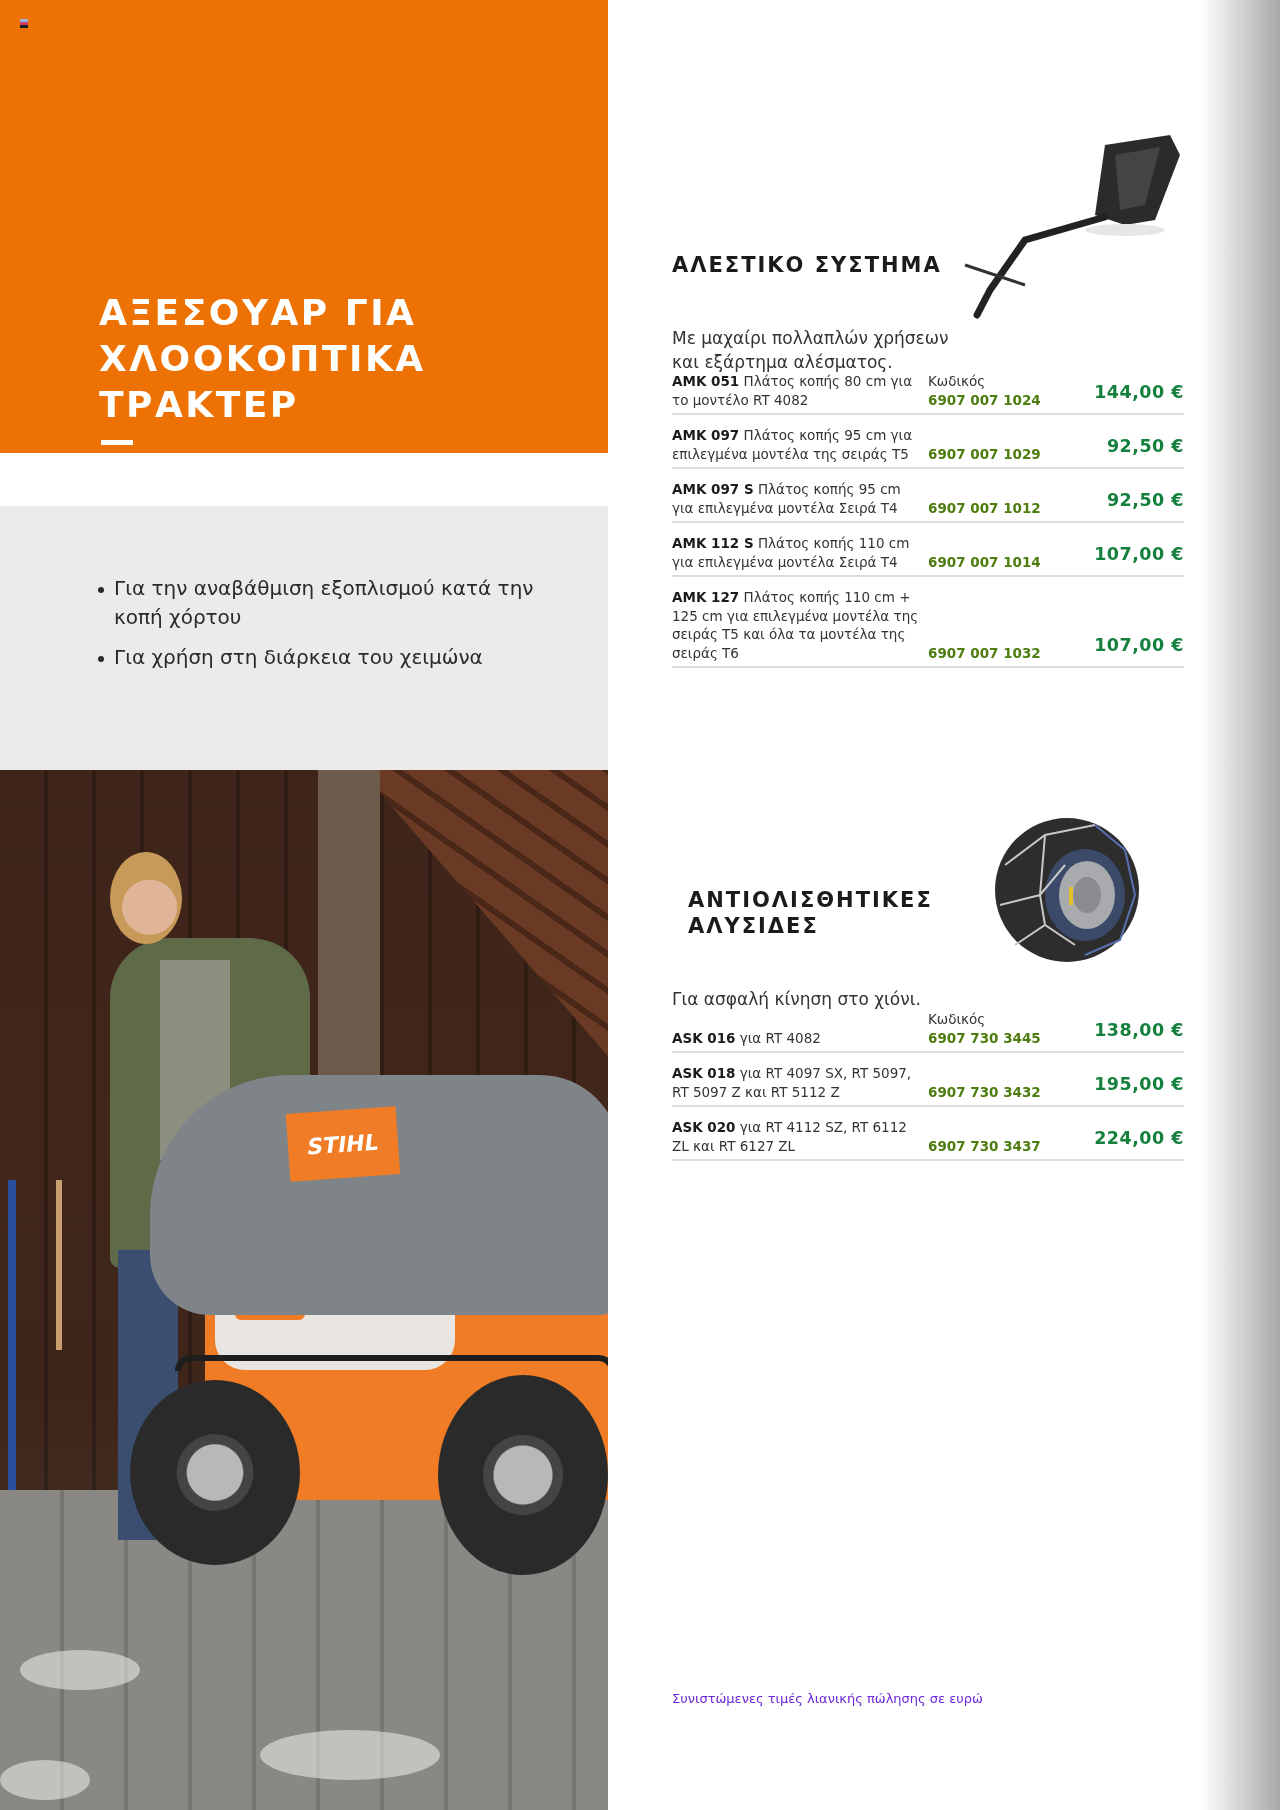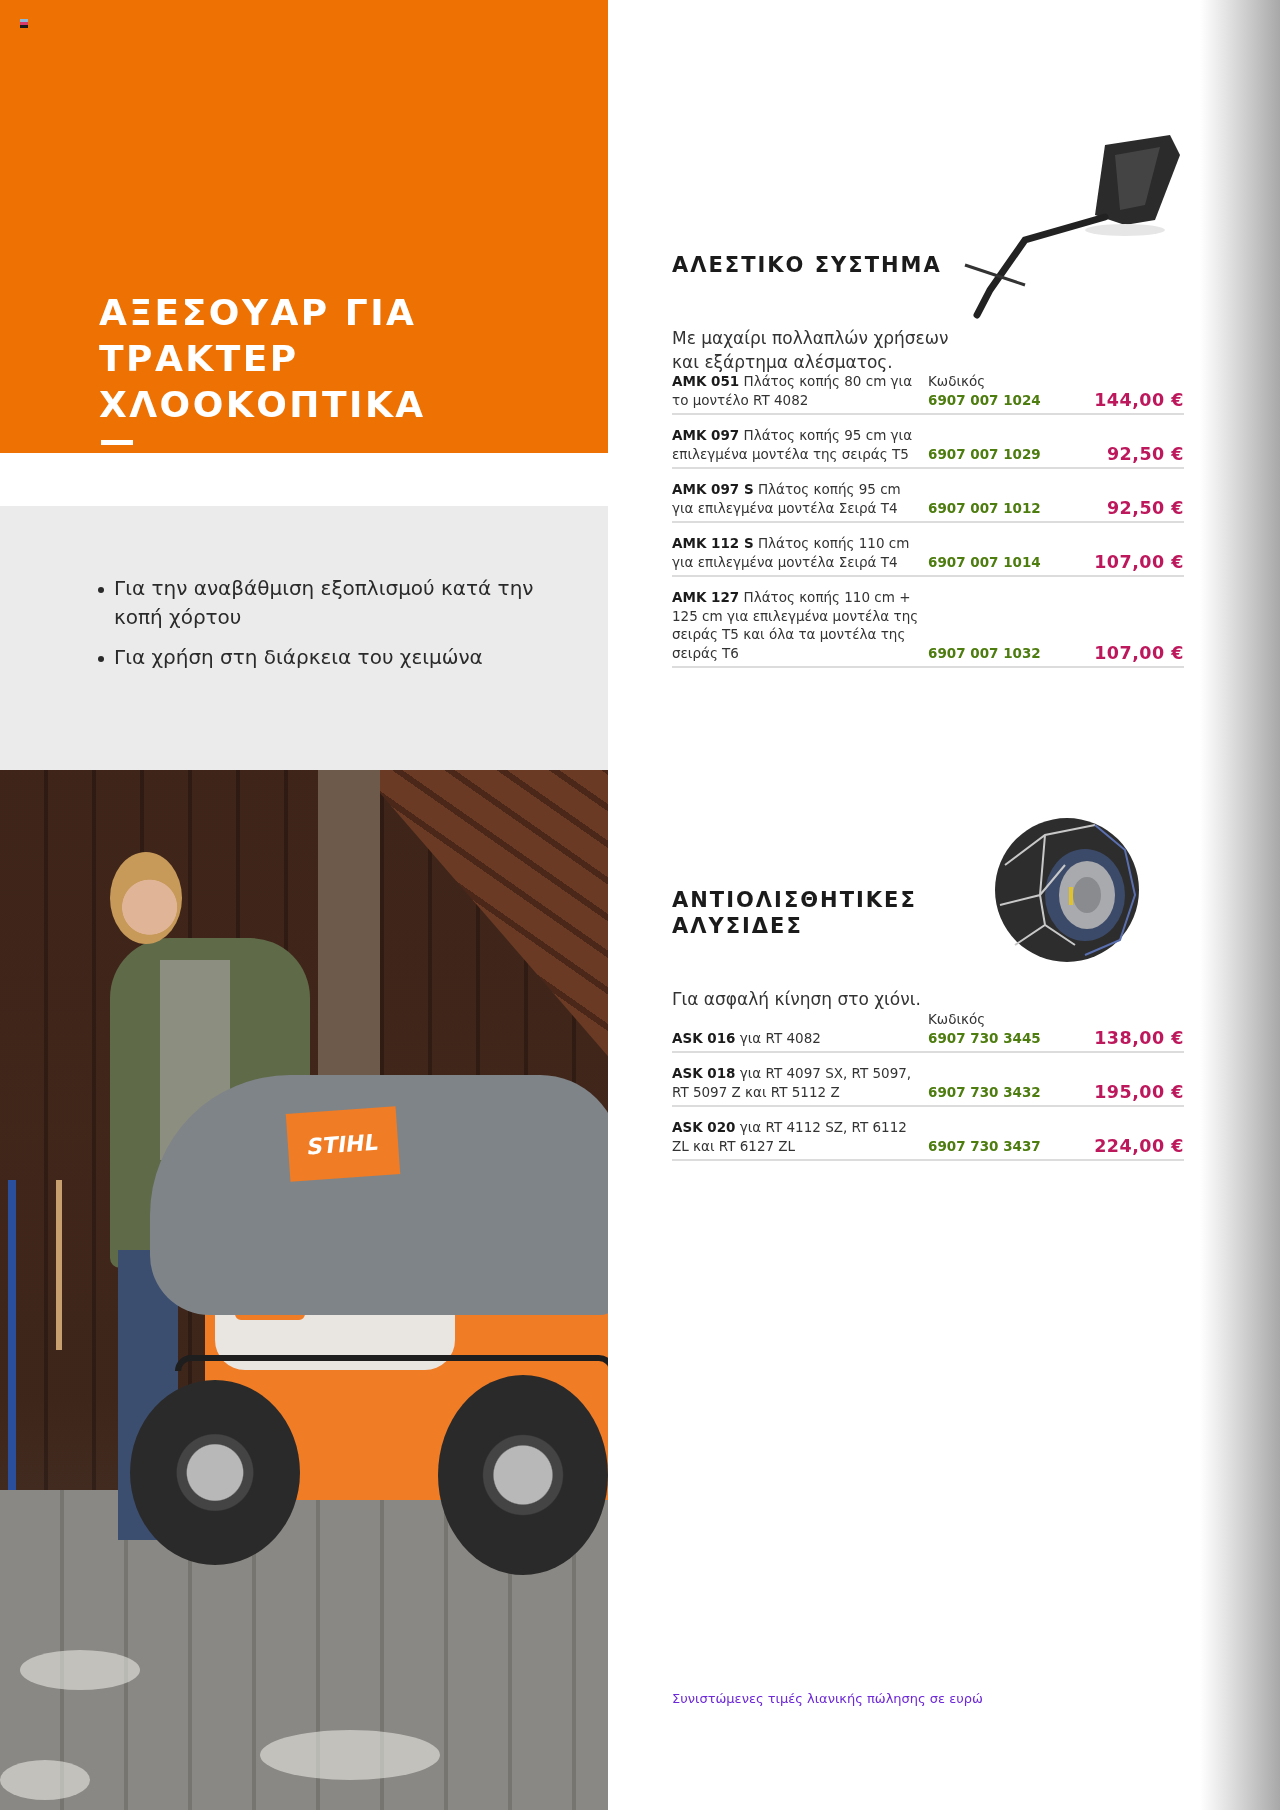--- a/index.html
+++ b/index.html
@@ -137,22 +137,22 @@
     .row .desc {
       width: 250px; font-size: 13.5px; line-height: 18.5px; color: #333;
     }
     .row .desc b { font-weight: 700; color: #1b1b1b; }
     .row .code-col {
       position: absolute; left: 256px; bottom: 4px; font-size: 13.5px; line-height: 18.5px;
     }
     .row .code-label { color: #333; font-weight: 400; display: block; }
     .row .code { font-weight: 700; color: #4d7c0f; display: block; }
     .row .price {
-      position: absolute; right: 0; bottom: 3px; font-weight: 700; font-size: 17.5px;
-      color: #be185d; letter-spacing: 0.5px;
+      position: absolute; right: 0; bottom: 11px; font-weight: 700; font-size: 17.5px;
+      color: #15803d; letter-spacing: 0.5px;
     }
 
     .footnote {
       position: absolute; left: 672px; top: 1691px; font-size: 13px; color: #6d28d9;
     }
 
     .page-shadow {
       position: absolute; left: 1200px; top: 0; width: 80px; height: 1810px;
       background: linear-gradient(90deg, #ffffff 0%, #e6e6e6 30%, #a8a8a8 100%);
     }
@@ -165,22 +165,22 @@
 <body>
 
 <div class="orange-panel">
   <div class="corner-icon">
     <span style="background:#8fb8d8"></span>
     <span style="background:#d63a6a"></span>
     <span style="background:#1a1a1a"></span>
   </div>
   <div class="hero-title">
     <div>ΑΞΕΣΟΥΑΡ ΓΙΑ</div>
+    <div>ΧΛΟΟΚΟΠΤΙΚΑ</div>
     <div>ΤΡΑΚΤΕΡ</div>
-    <div>ΧΛΟΟΚΟΠΤΙΚΑ</div>
   </div>
   <div class="hero-dash"></div>
 </div>
 
 <div class="grey-panel"></div>
 <ul class="bullets">
   <li>Για την αναβάθμιση εξοπλισμού κατά την κοπή χόρτου</li>
   <li>Για χρήση στη διάρκεια του χειμώνα</li>
 </ul>
 
@@ -265,21 +265,21 @@
 <svg class="chain-img" viewBox="0 0 165 165">
   <ellipse cx="82" cy="85" rx="72" ry="72" fill="#2d2d2d"></ellipse>
   <ellipse cx="100" cy="90" rx="40" ry="46" fill="#3c4a6a"></ellipse>
   <ellipse cx="102" cy="90" rx="28" ry="34" fill="#a9aaad"></ellipse>
   <ellipse cx="102" cy="90" rx="14" ry="18" fill="#8a8b8f"></ellipse>
   <rect x="84" y="82" width="4" height="18" fill="#e2c22a"></rect>
   <path d="M20 60 L60 30 L110 20 M15 100 L55 90 L80 60 M30 140 L60 120 L90 140 M60 30 L55 90 L60 120" stroke="#c8c8c8" stroke-width="2" fill="none"></path>
   <path d="M110 20 L140 45 L150 90 L135 135 L100 150" stroke="#5a6fb0" stroke-width="2" fill="none"></path>
 </svg>
 
-<div class="section-title" style="top:887px;">
+<div class="section-title" style="top:887px;margin-left:16px;">
   <div>ΑΝΤΙΟΛΙΣΘΗΤΙΚΕΣ</div>
   <div>ΑΛΥΣΙΔΕΣ</div>
 </div>
 <div class="section-sub" style="top:959px;">Για ασφαλή κίνηση στο χιόνι.</div>
 
 <div class="product-table" style="top:1010px;">
   <div class="row" style="height:43px;">
     <div class="desc" style="position:absolute;bottom:4px;"><b>ASK 016</b><span> για RT 4082</span></div>
     <div class="code-col">
       <span class="code-label">Κωδικός</span>

